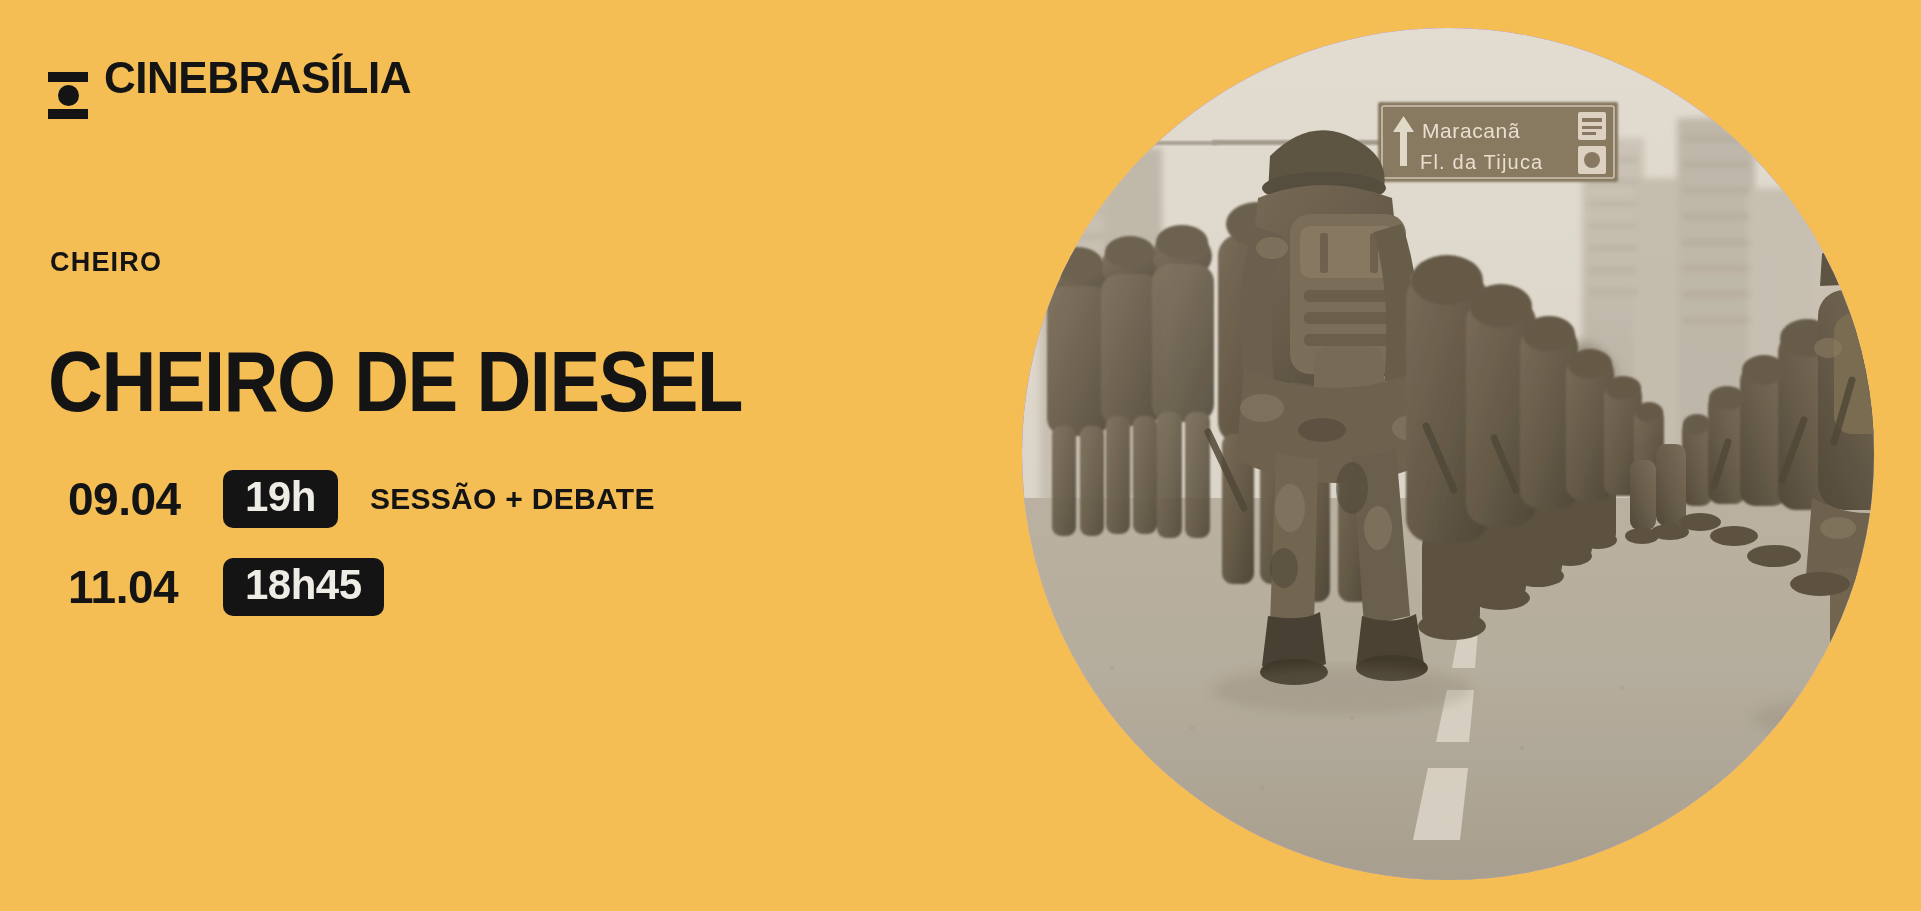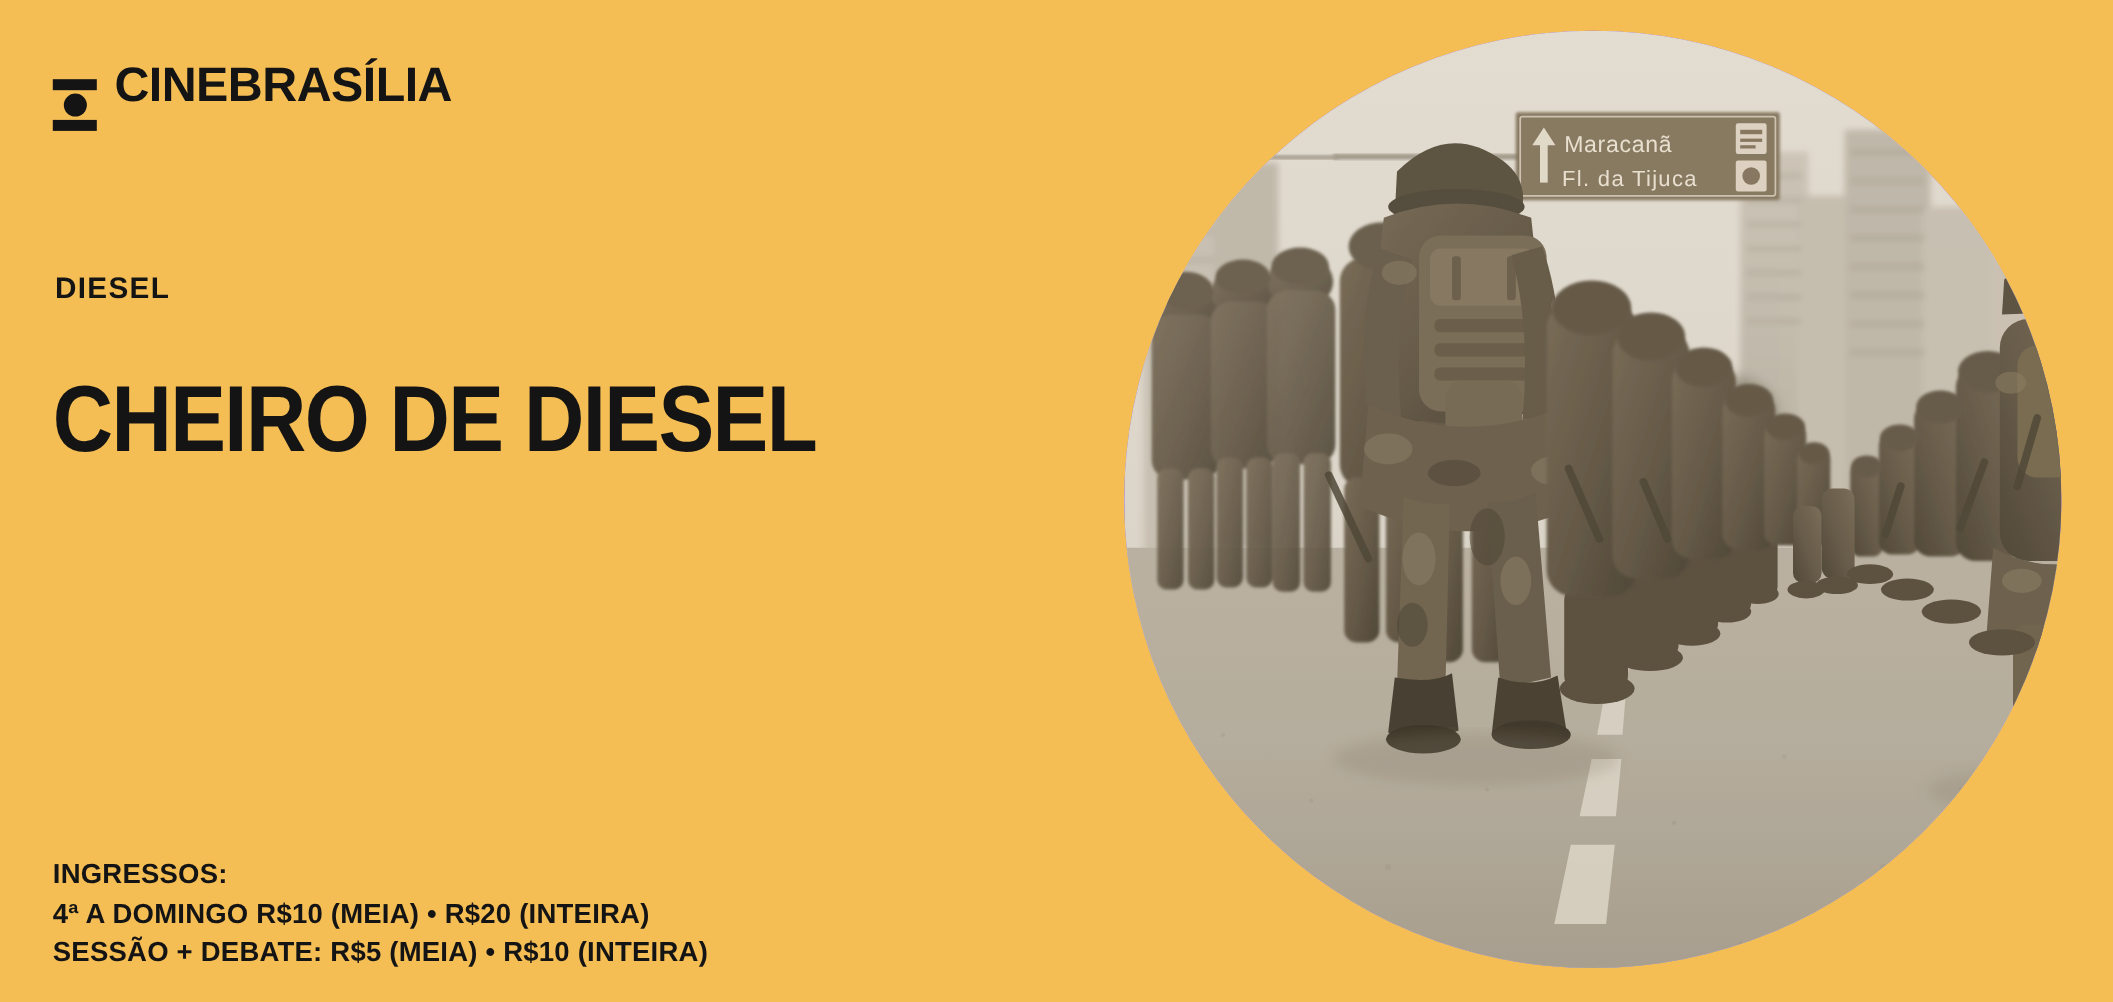--- a/index.html
+++ b/index.html
@@ -520,25 +520,35 @@
         <div class="bar top"></div>
         <div class="dot"></div>
         <div class="bar bottom"></div>
       </div>
       <div class="logo-words">
         <span>CINE</span>
         <span>BRASÍLIA</span>
       </div>
     </div>
 
-    <div class="kicker">DIESEL</div>
+    <div class="kicker">CHEIRO</div>
 
     <h1 class="title">CHEIRO DE DIESEL</h1>
 
-
-    <div class="tickets">
-      <div>INGRESSOS:</div>
-      <div>4ª A DOMINGO R$10 (MEIA) • R$20 (INTEIRA)</div>
-      <div>SESSÃO + DEBATE: R$5 (MEIA) • R$10 (INTEIRA)</div>
+    <div class="sessions">
+
+      <div class="session-row">
+        <div class="session-date">09.04</div>
+        <div class="time-badge">19h</div>
+        <div class="session-note">SESSÃO + DEBATE</div>
+      </div>
+
+      <div class="session-row">
+        <div class="session-date">11.04</div>
+        <div class="time-badge">18h45</div>
+
+      </div>
+
     </div>
+
 
   </div>
 </div>
 
 </body></html>

